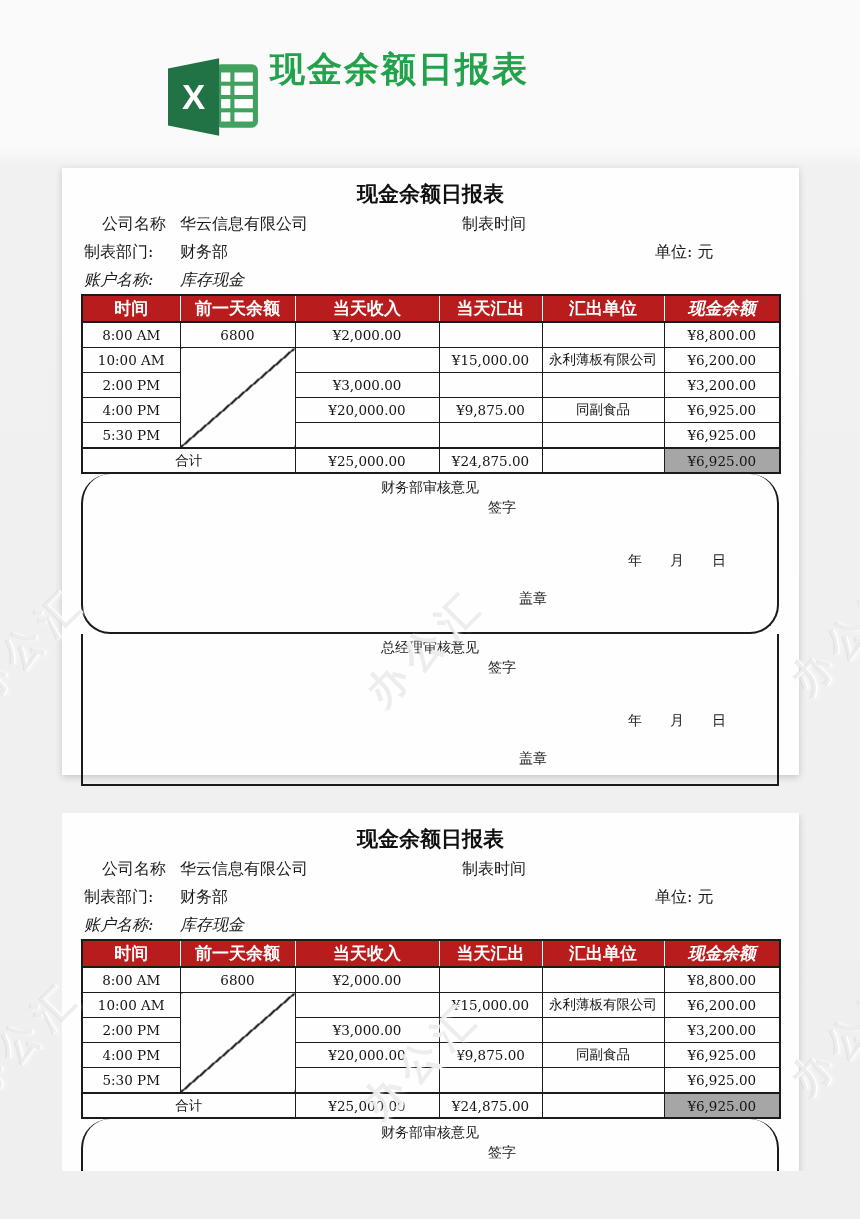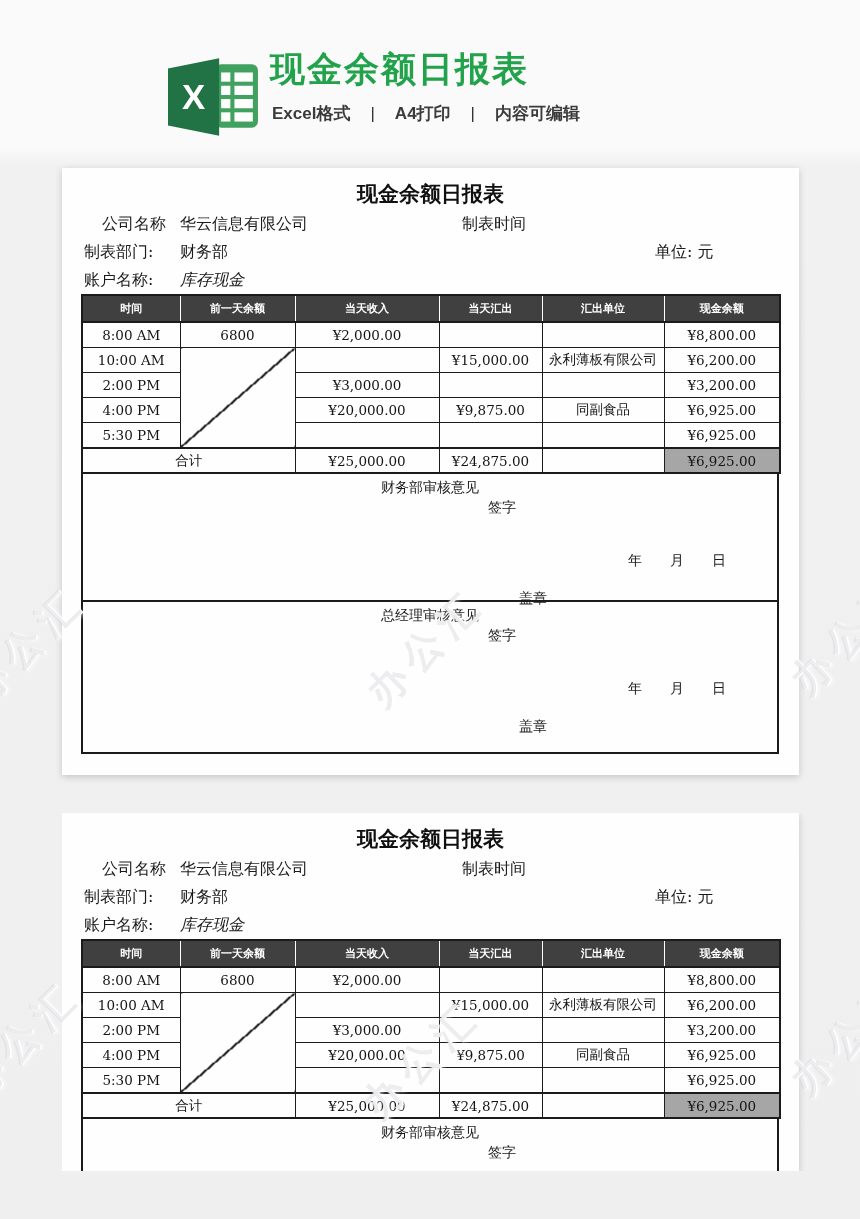--- a/index.html
+++ b/index.html
@@ -37,59 +37,59 @@
 
   .sheet-title {
     padding-top:12px; height:30px;
     text-align:center; font-size:21px; font-weight:bold; color:#101010;
     font-family:"Liberation Sans", sans-serif;
   }
   .info-row { position:relative; height:28px; font-size:16px; color:#1a1a1a; font-family:"DejaVu Serif", serif; }
   .info-row span { position:absolute; top:50%; transform:translateY(-50%); white-space:nowrap; }
   .p-company-l { left:40px; }  .p-company-v { left:118px; }  .p-time-l { left:400px; }
   .p-dept-l { left:22px; }     .p-dept-v { left:118px; }     .p-unit { left:593px; }
-  .p-acct-l { left:22px; }     .p-acct-v { left:118px;font-style:italic; }
+  .p-acct-l { left:22px;font-style:italic; }     .p-acct-v { left:118px;font-style:italic; }
 
   
   table.cash {
     border-collapse:collapse; table-layout:fixed;
     width:698px; margin-left:19px;
     border:2px solid #1b1b1b;
     font-family:"DejaVu Serif", serif;
   }
   table.cash th {
-    background:#404040; color:#fff;
-    font-size:11px; font-weight:bold; height:25px;
+    background:#b91c1c; color:#fff;
+    font-size:17px; font-weight:bold; height:25px;
     border-left:1px solid #fff; border-right:1px solid #fff;
     border-bottom:2px solid #1b1b1b;
     white-space:nowrap; overflow:hidden;
   }
   table.cash th:first-child { border-left:none; }
-  table.cash th:last-child  { border-right:none; }
+  table.cash th:last-child  { border-right:none;font-style:italic; }
   table.cash td {
     border:1px solid #1b1b1b;
     height:24px; text-align:center; font-size:13.5px; color:#141414;
     white-space:nowrap; overflow:hidden;
   }
   tr.total-row td { border-top:2px solid #1b1b1b; height:23px;text-align:center; }
   td.balance-red { color:#a84442; }
   td.total-balance { background:#a6a6a6; color:#fff; }
   td.diag {
     background:linear-gradient(to bottom right,
       transparent calc(50% - 1px), #1b1b1b calc(50% - 1px),
       #1b1b1b calc(50% + 1px), transparent calc(50% + 1px));
   }
 
   
   .audit-box {
     position:relative; width:698px; margin-left:19px; box-sizing:border-box;
     border:2px solid #1b1b1b; border-top:none;
     font-family:"DejaVu Serif", serif; font-size:14px; color:#1a1a1a;
   }
-  .audit-box.first  { height:128px; }
+  .audit-box.first  { height:160px;border-radius:29px; }
   .audit-box.second { height:152px; }
   .box-title { position:absolute; top:5px; left:0; width:100%; text-align:center; }
   .sign      { position:absolute; top:25px; left:405px; }
   .date-row  { position:absolute; top:78px; left:545px; display:flex; gap:28px; }
   .stamp     { position:absolute; top:116px; left:436px; }
 
   
   .wm {
     position:absolute; z-index:6; pointer-events:none;
     transform:rotate(-45deg);
@@ -118,23 +118,20 @@
         <rect x="65" y="29" width="18" height="9"></rect>
       <rect x="52" y="42" width="9" height="9"></rect>
         <rect x="65" y="42" width="18" height="9"></rect>
       <rect x="52" y="55" width="9" height="9"></rect>
         <rect x="65" y="55" width="18" height="9"></rect>
     </g>
     <polygon points="0,12 50,2 50,78 0,68" fill="#217346"></polygon>
     <text x="25" y="52" text-anchor="middle" font-size="34" font-weight="bold" font-family="Liberation Sans, sans-serif" fill="#ffffff">X</text>
   </svg>
   <div class="main-title">现金余额日报表</div>
-  <div class="subtitle">
-    <span>Excel格式</span><span class="sep">|</span><span>A4打印</span><span class="sep">|</span><span>内容可编辑</span>
-  </div>
 </div>
 
 <div class="card-slot1">
 <div class="card" id="card-template">
 
   <div class="sheet-title">现金余额日报表</div>
 
   <div class="info-row">
     <span class="p-company-l">公司名称</span>
     <span class="p-company-v">华云信息有限公司</span>

